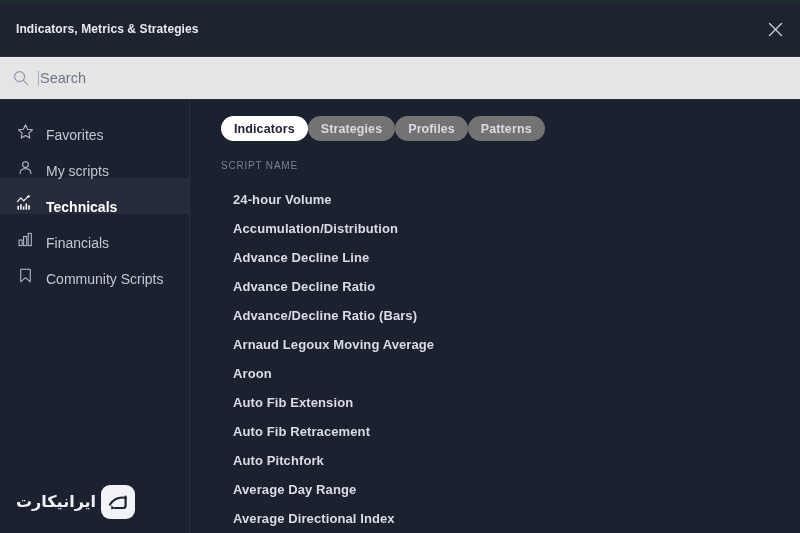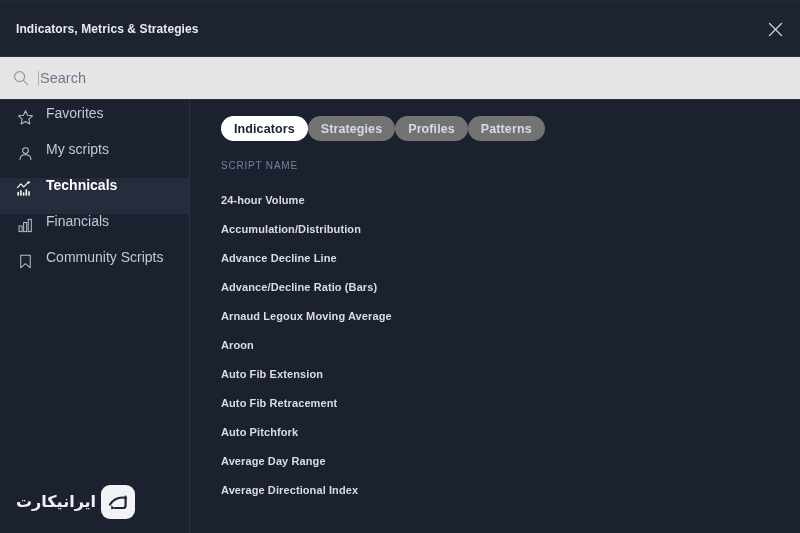--- a/index.html
+++ b/index.html
@@ -124,21 +124,21 @@
     flex: 0 0 190px;
     background: #1c2130;
     border-right: 1px solid #2a3040;
     padding-top: 6px;
     position: relative;
   }
 
   .nav-item {
     height: 36px;
     display: flex;
-    align-items: flex-start;
+    align-items: flex-end;
     padding-left: 14px;
     cursor: pointer;
     color: #c3c8d4;
   }
   .nav-item .nav-icon {
     width: 22px;
     height: 22px;
     display: flex;
     align-items: center;
     justify-content: center;
@@ -204,25 +204,26 @@
   .script-list {
     display: block;
   }
   .script-row {
     height: 29px;
     display: flex;
     align-items: center;
     cursor: pointer;
   }
   .script-name {
-    font-size: 11px;
+    font-size: 13px;
     color: #d9dce4;
     font-weight: bold;
     letter-spacing: 0.1px;
     white-space: nowrap;
+    margin-left: 12px;
   }
 
   
   .watermark {
     position: absolute;
     left: 16px;
     bottom: 14px;
     display: flex;
     align-items: center;
     gap: 5px;
@@ -360,20 +361,23 @@
         <div class="script-row">
           <span class="script-name">24-hour Volume</span>
         </div>
         <div class="script-row">
           <span class="script-name">Accumulation/Distribution</span>
         </div>
         <div class="script-row">
           <span class="script-name">Advance Decline Line</span>
         </div>
         <div class="script-row">
+          <span class="script-name">Advance Decline Ratio</span>
+        </div>
+        <div class="script-row">
           <span class="script-name">Advance/Decline Ratio (Bars)</span>
         </div>
         <div class="script-row">
           <span class="script-name">Arnaud Legoux Moving Average</span>
         </div>
         <div class="script-row">
           <span class="script-name">Aroon</span>
         </div>
         <div class="script-row">
           <span class="script-name">Auto Fib Extension</span>

